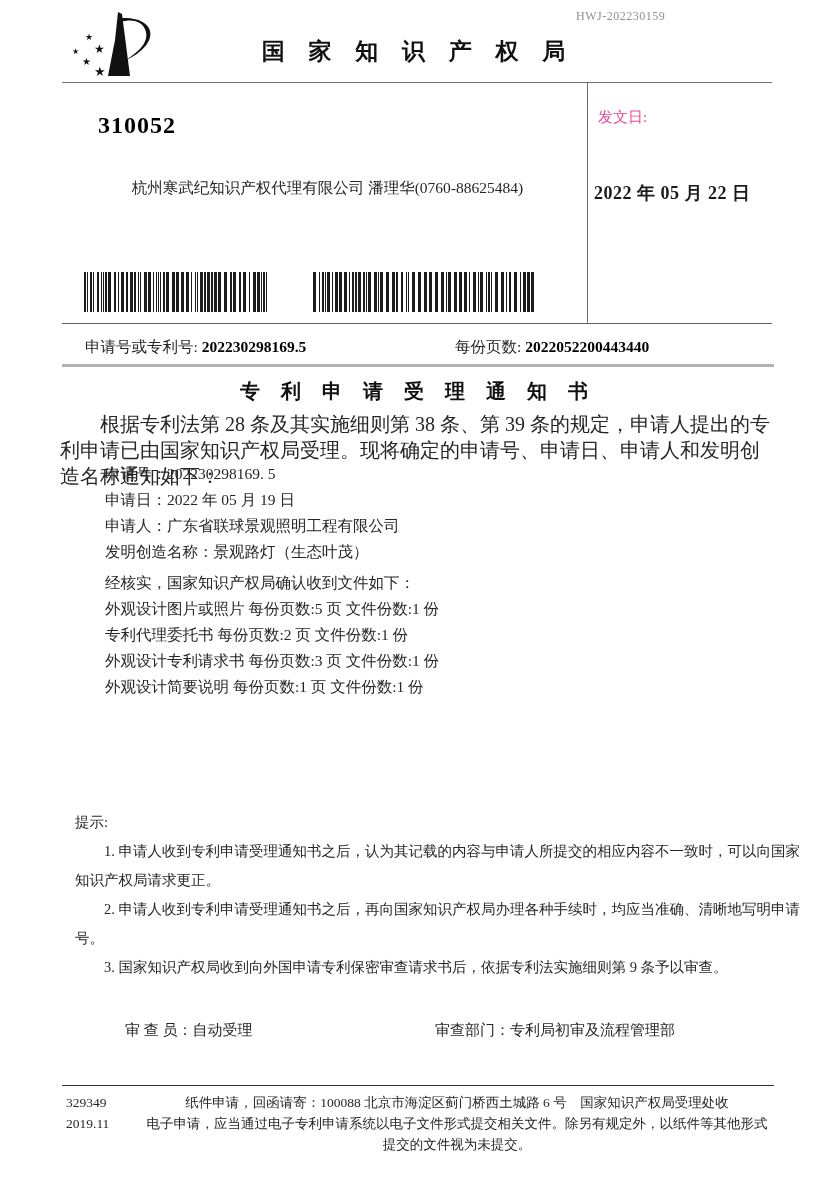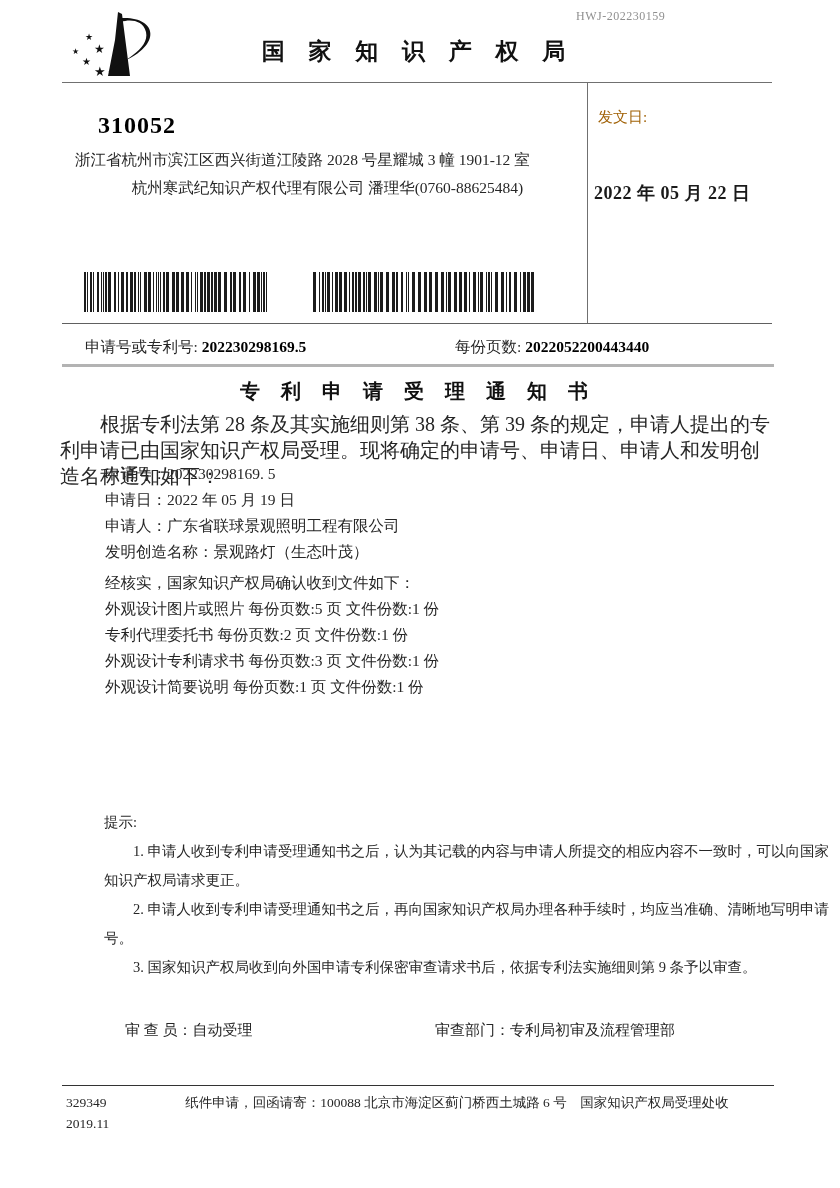--- a/index.html
+++ b/index.html
@@ -17,40 +17,40 @@
   .rule-top  { position:absolute; top:82px;  left:62px; width:710px; height:1px; background:#707070; }
   .vline     { position:absolute; top:82px;  left:587px; width:1px; height:241px; background:#707070; }
   .rule-mid  { position:absolute; top:323px; left:62px; width:710px; height:1px; background:#606060; }
   .rule-thick{ position:absolute; top:364px; left:62px; width:712px; height:3px; background:#b3b3b3; }
   .rule-foot { position:absolute; top:1085px;left:62px; width:712px; height:1px; background:#333; }
 
   .postcode { position:absolute; top:112px; left:98px; font-size:24px; font-weight:bold; color:#000; letter-spacing:1px; }
   .addr1 { position:absolute; top:150px; left:75px;  width:505px; font-size:15.5px; }
   .addr2 { position:absolute; top:178px; left:75px;  width:505px; font-size:15.5px; text-align:center; }
 
-  .issue-label { position:absolute; top:108px; left:598px; font-size:15px; color:#a16207; }
+  .issue-label { position:absolute; top:108px; left:598px; font-size:15px; color:#ec4899; }
   .issue-date  { position:absolute; top:181px; left:594px; font-size:18px; font-weight:bold; color:#1a1a1a; letter-spacing:.5px; }
 
   .barcode { position:absolute; top:272px; height:40px; display:flex; align-items:stretch; }
   .barcode .bar { background:#1c1c1c; }
   #barcode-left  { left:84px;  width:190px; }
   #barcode-right { left:313px; width:228px; }
 
   .refrow { position:absolute; top:337px; left:85px; width:690px; font-size:15.5px; }
   .refrow .num { font-weight:bold; color:#000; }
   .refrow .right { position:absolute; left:370px; top:0; }
 
   .notice-title { position:absolute; top:378px; left:62px; width:712px; text-align:center;
     font-size:20px; font-weight:bold; letter-spacing:8px; color:#111; }
   .intro { position:absolute; top:411px; left:60px; width:713px; font-size:20px; line-height:26px; text-indent:2em; }
 
   .fields { position:absolute; top:461px; left:105px; font-size:15.5px; line-height:26px; }
   .received { position:absolute; top:570px; left:105px; font-size:15.5px; line-height:26px; }
 
-  .tips { position:absolute; top:808px; left:75px; width:730px; font-size:14.5px; line-height:29px;margin-left:29px; }
+  .tips { position:absolute; top:808px; left:75px; width:730px; font-size:14.5px; line-height:29px; }
   .tips .tip-item { text-indent:2em; }
 
   .review { position:absolute; top:1021px; left:125px; width:650px; font-size:15px; }
   .review .dept { position:absolute; left:310px; top:0; }
 
   .footer { position:absolute; top:1092px; left:66px; width:712px; font-size:13.5px; line-height:21px; }
   .footer-row { display:flex; }
   .footer-row .code { width:74px; flex:none; }
   .footer-row .ftext { width:634px;text-align:center; }
 </style>
@@ -73,21 +73,20 @@
     <text x="24" y="55" font-size="10" fill="#111">★</text>
     <text x="36" y="66" font-size="13" fill="#111">★</text>
   </svg>
 
   <div class="agency-title">国 家 知 识 产 权 局</div>
 
   <div class="rule-top"></div>
   <div class="vline"></div>
 
   <div class="postcode">310052</div>
-  <div class="addr1">浙江省杭州市滨江区西兴街道江陵路 2028 号星耀城 3 幢 1901-12 室</div>
   <div class="addr2">杭州寒武纪知识产权代理有限公司  潘理华(0760-88625484)</div>
 
   <div class="issue-label">发文日:</div>
   <div class="issue-date">2022 年 05 月 22 日</div>
 
   <div id="barcode-left" class="barcode">
       <div class="bar" style="width: 2px; margin-right: 1px;"></div>
       <div class="bar" style="width: 1px; margin-right: 2px;"></div>
       <div class="bar" style="width: 2px; margin-right: 1px;"></div>
       <div class="bar" style="width: 1px; margin-right: 3px;"></div>
@@ -233,16 +232,17 @@
 
   <div class="rule-foot"></div>
 
   <div class="footer">
     <div class="footer-row">
       <div class="code">329349</div>
       <div class="ftext">纸件申请，回函请寄：100088 北京市海淀区蓟门桥西土城路 6 号　国家知识产权局受理处收</div>
     </div>
     <div class="footer-row">
       <div class="code">2019.11</div>
+      <div class="ftext">电子申请，应当通过电子专利申请系统以电子文件形式提交相关文件。除另有规定外，以纸件等其他形式提交的文件视为未提交。</div>
     </div>
   </div>
 
 </div>
 
 </body></html>

